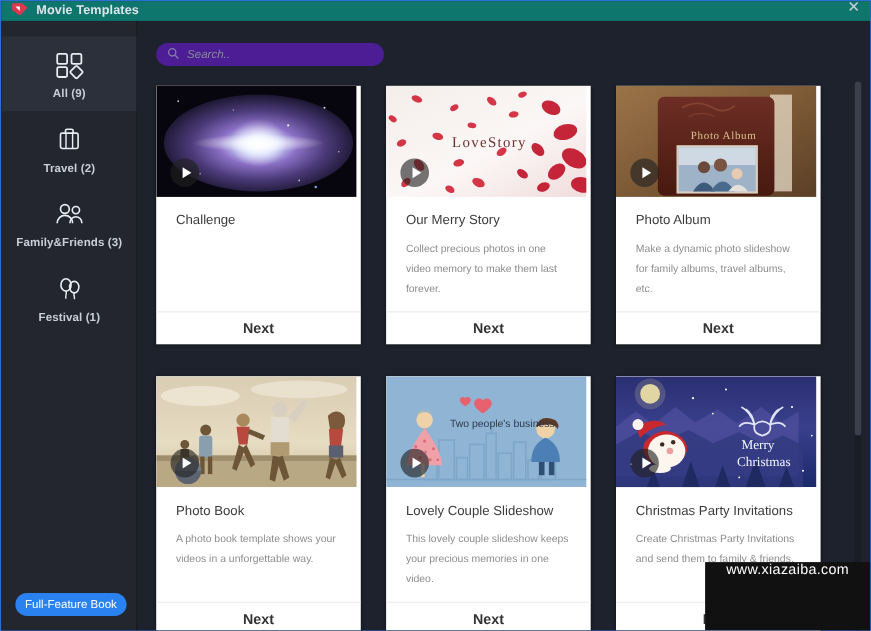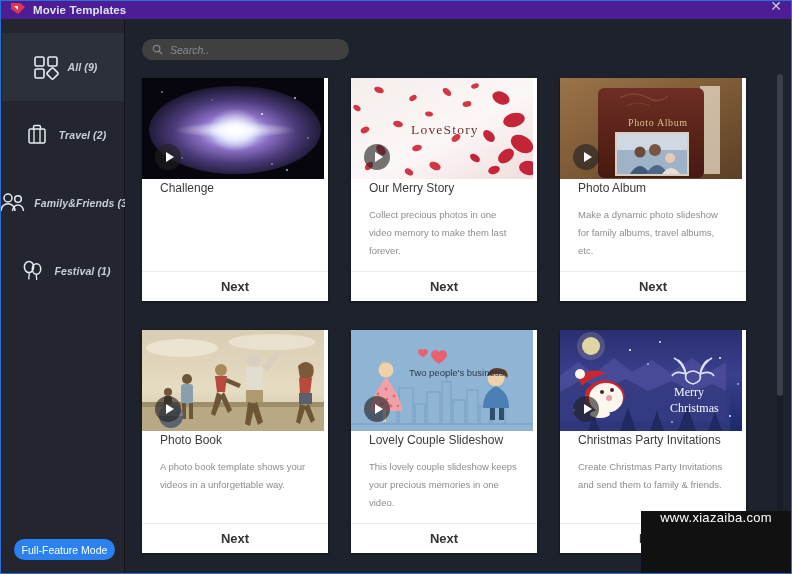--- a/index.html
+++ b/index.html
@@ -14,21 +14,21 @@
     width: 792px; height: 574px;
     background: #1e222c;
     border: 1px solid #2b6fd4;
     overflow: hidden;
   }
 
   
   .titlebar {
     position: absolute; top: 0; left: 0;
     width: 792px; height: 18px;
-    background: #4c1d95;
+    background: #0f766e;
     display: flex; align-items: center;
     padding-left: 8px;
     z-index: 30;
   }
   .tb-logo {
     width: 17px; height: 16px;
     margin-right: 7px;
     position: relative; flex: 0 0 auto;
   }
   .tb-logo svg { position: absolute; top: -2px; left: 0; }
@@ -49,26 +49,25 @@
 
   
   .sidebar {
     position: absolute; left: 1px; top: 18px;
     width: 123px; height: 555px;
     background: #23262f;
     border-right: 1px solid #14161c;
   }
   .side-item {
     height: 68px;
-    display: flex; flex-direction: row;
+    display: flex; flex-direction: column;
     align-items: center; justify-content: center;
     gap: 5px;
     cursor: pointer;
     user-select: none;
-    font-style: italic;
   }
   .side-item.spacer-top { height: 14px; }
   .side-item.active { background: #2c303b; }
   .side-icon {
     width: 34px; height: 30px;
     display: flex; align-items: center; justify-content: center;
   }
   .side-label {
     font-size: 10.5px;
     color: #c9ced9;
@@ -92,21 +91,21 @@
 
   
   .main {
     position: absolute; left: 124px; top: 18px;
     width: 667px; height: 555px;
     background: #1e222c;
   }
   .searchbar {
     position: absolute; left: 17px; top: 20px;
     width: 207px; height: 21px;
-    background: #404040;
+    background: #4c1d95;
     border-radius: 11px;
     display: flex; align-items: center;
     padding: 0 10px;
     cursor: text;
   }
   .searchbar .mag { flex: 0 0 auto; margin-right: 7px; opacity: .65; }
   .search-input {
     background: transparent; border: none; outline: none;
     color: #9aa1ad;
     font-size: 10.5px;
@@ -146,21 +145,21 @@
     cursor: pointer;
   }
   .play::after {
     content: "";
     width: 0; height: 0;
     border-left: 8px solid #fff;
     border-top: 5px solid transparent;
     border-bottom: 5px solid transparent;
     margin-left: 3px;
   }
-  .card-body { padding: 2px 18px 11px 18px; height: 92px; }
+  .card-body { padding: 2px 18px 11px 18px; height: 92px; margin-top: 12px; }
   .card-title {
     font-size: 12px;
     color: #3c3c3c;
     margin-bottom: 11px;
     line-height: 1.2;
   }
   .card-desc {
     font-size: 9.5px;
     color: #8d8d8d;
     line-height: 1.85;
@@ -284,21 +283,21 @@
           <ellipse cx="19.5" cy="12" rx="4.2" ry="5.2" fill="none" stroke="#e8ecf3" stroke-width="1.5"></ellipse>
           <path d="M12 15.6 c1 3 -1 4.5 0 7" fill="none" stroke="#e8ecf3" stroke-width="1.3"></path>
           <path d="M19.5 17.2 c-1 3 1 4 0 5.8" fill="none" stroke="#e8ecf3" stroke-width="1.3"></path>
         </svg>
       </span>
       <span class="side-label">
         <span>Festival</span><span class="cnt">(1)</span>
       </span>
     </div>
 
-    <div class="ff-mode">Full-Feature Mode</div>
+    <div class="ff-mode">Full-Feature Book</div>
   </div>
 
   <div class="main">
 
     <div class="searchbar">
       <span class="mag">
         <svg width="11" height="11" viewBox="0 0 12 12">
           <circle cx="5" cy="5" r="3.6" fill="none" stroke="#a6adb9" stroke-width="1.3"></circle>
           <line x1="7.8" y1="7.8" x2="11" y2="11" stroke="#a6adb9" stroke-width="1.4"></line>
         </svg>

